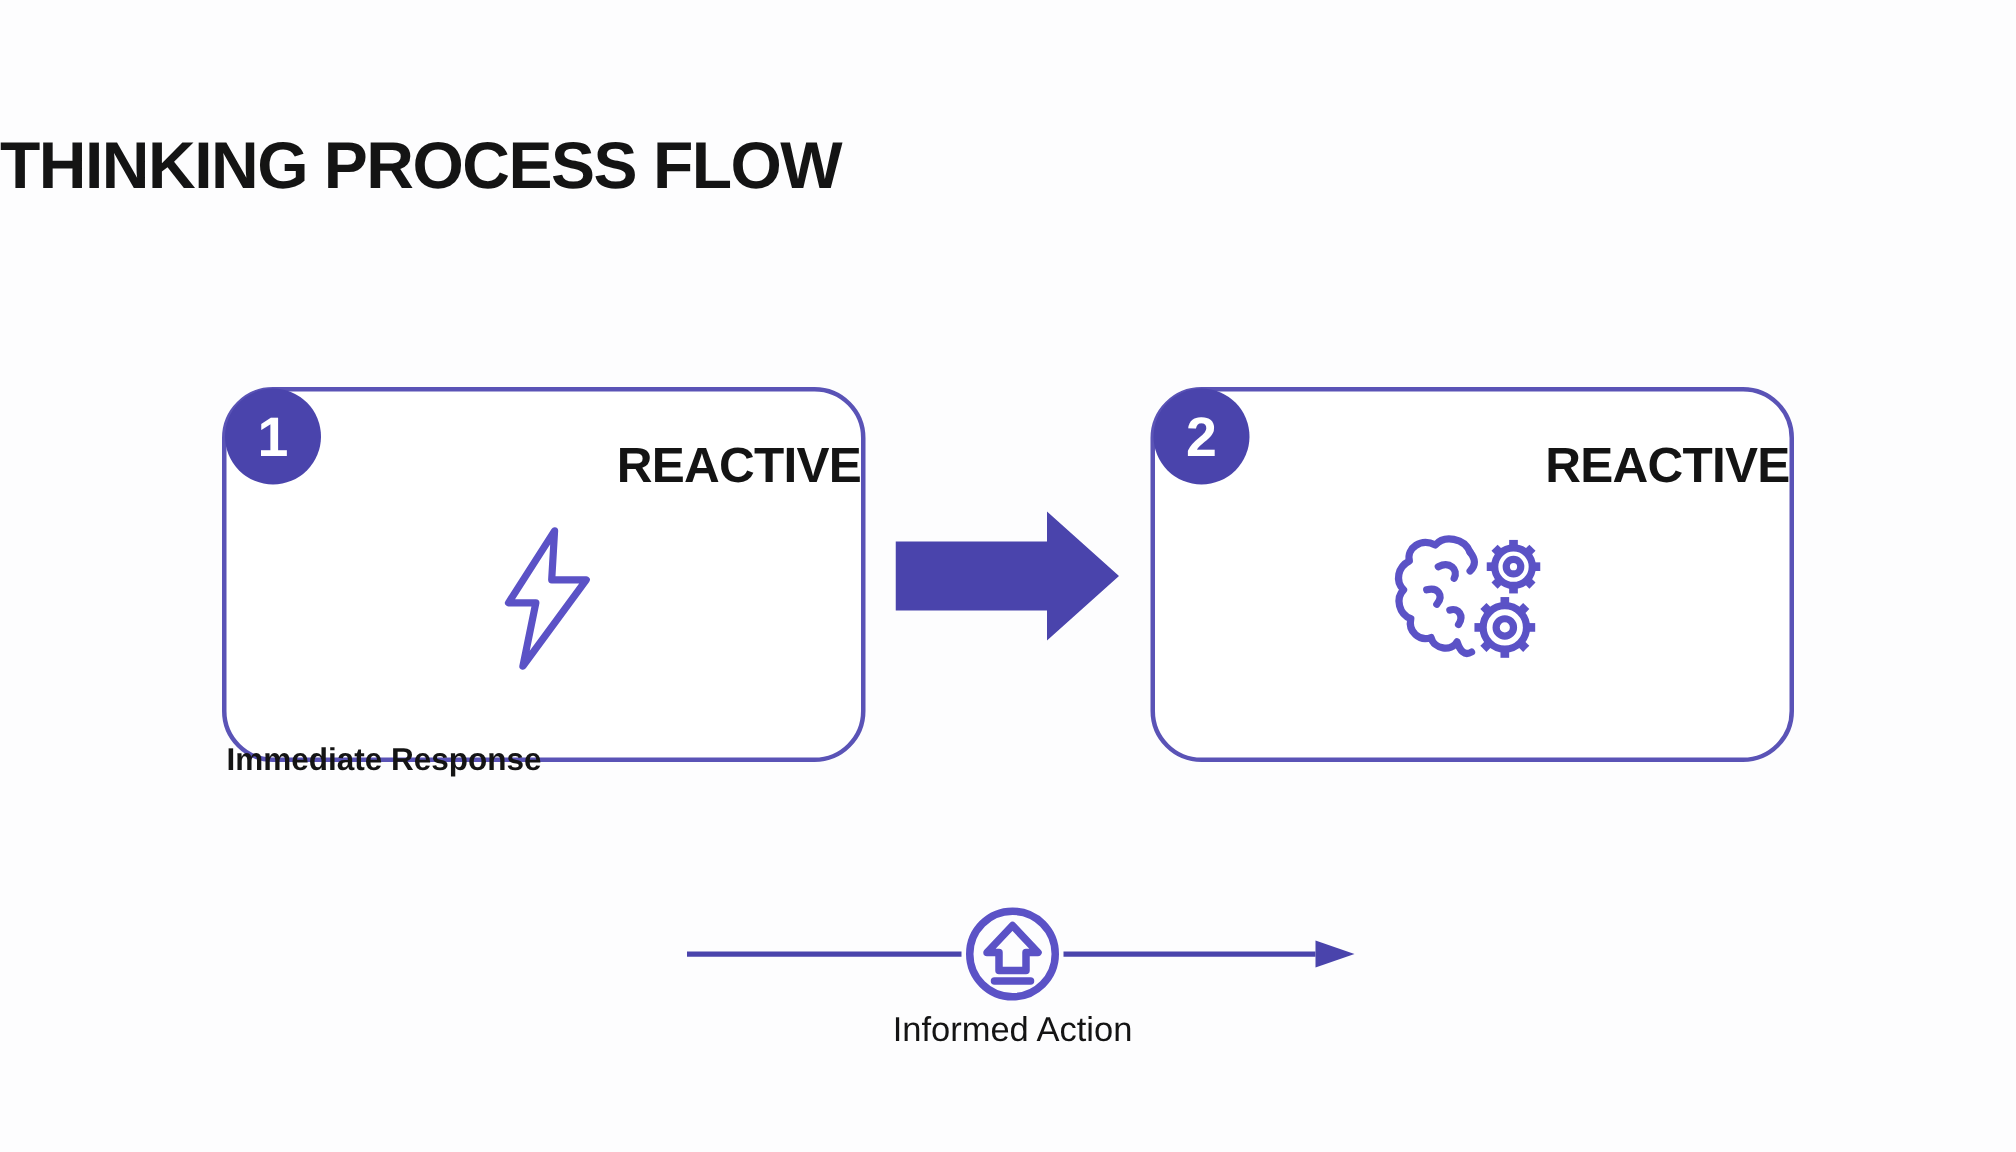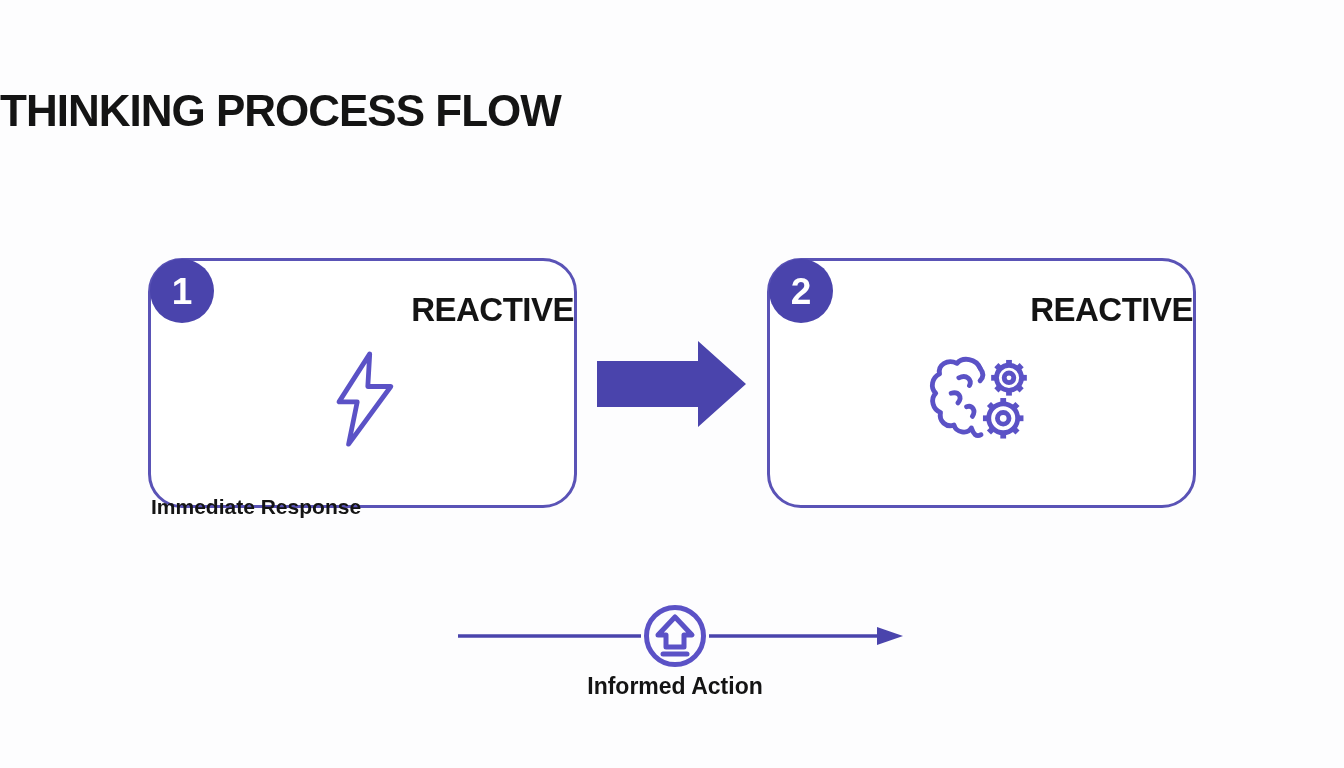--- a/index.html
+++ b/index.html
@@ -63,21 +63,21 @@
   .connector{
     position:absolute;left:597px;top:339px;
   }
   .footer-flow{
     position:absolute;left:445px;top:604px;
     width:460px;height:100px;
   }
   .footer-label{
     position:absolute;top:69px;left:0;width:100%;
     text-align:center;
-    font-size:23px;font-weight:bold;
+    font-size:23px;font-weight:normal;
   }
   
   .s{stroke:var(--icon-stroke);fill:none;stroke-width:5;stroke-linejoin:round;stroke-linecap:round;}
   .t{stroke:var(--icon-stroke);fill:none;stroke-width:6;stroke-linecap:butt;}
   .ln{stroke:var(--accent);fill:none;stroke-width:3.5;}
   .f{fill:var(--accent);stroke:none;}
 </style>
 </head>
 <body>
 

